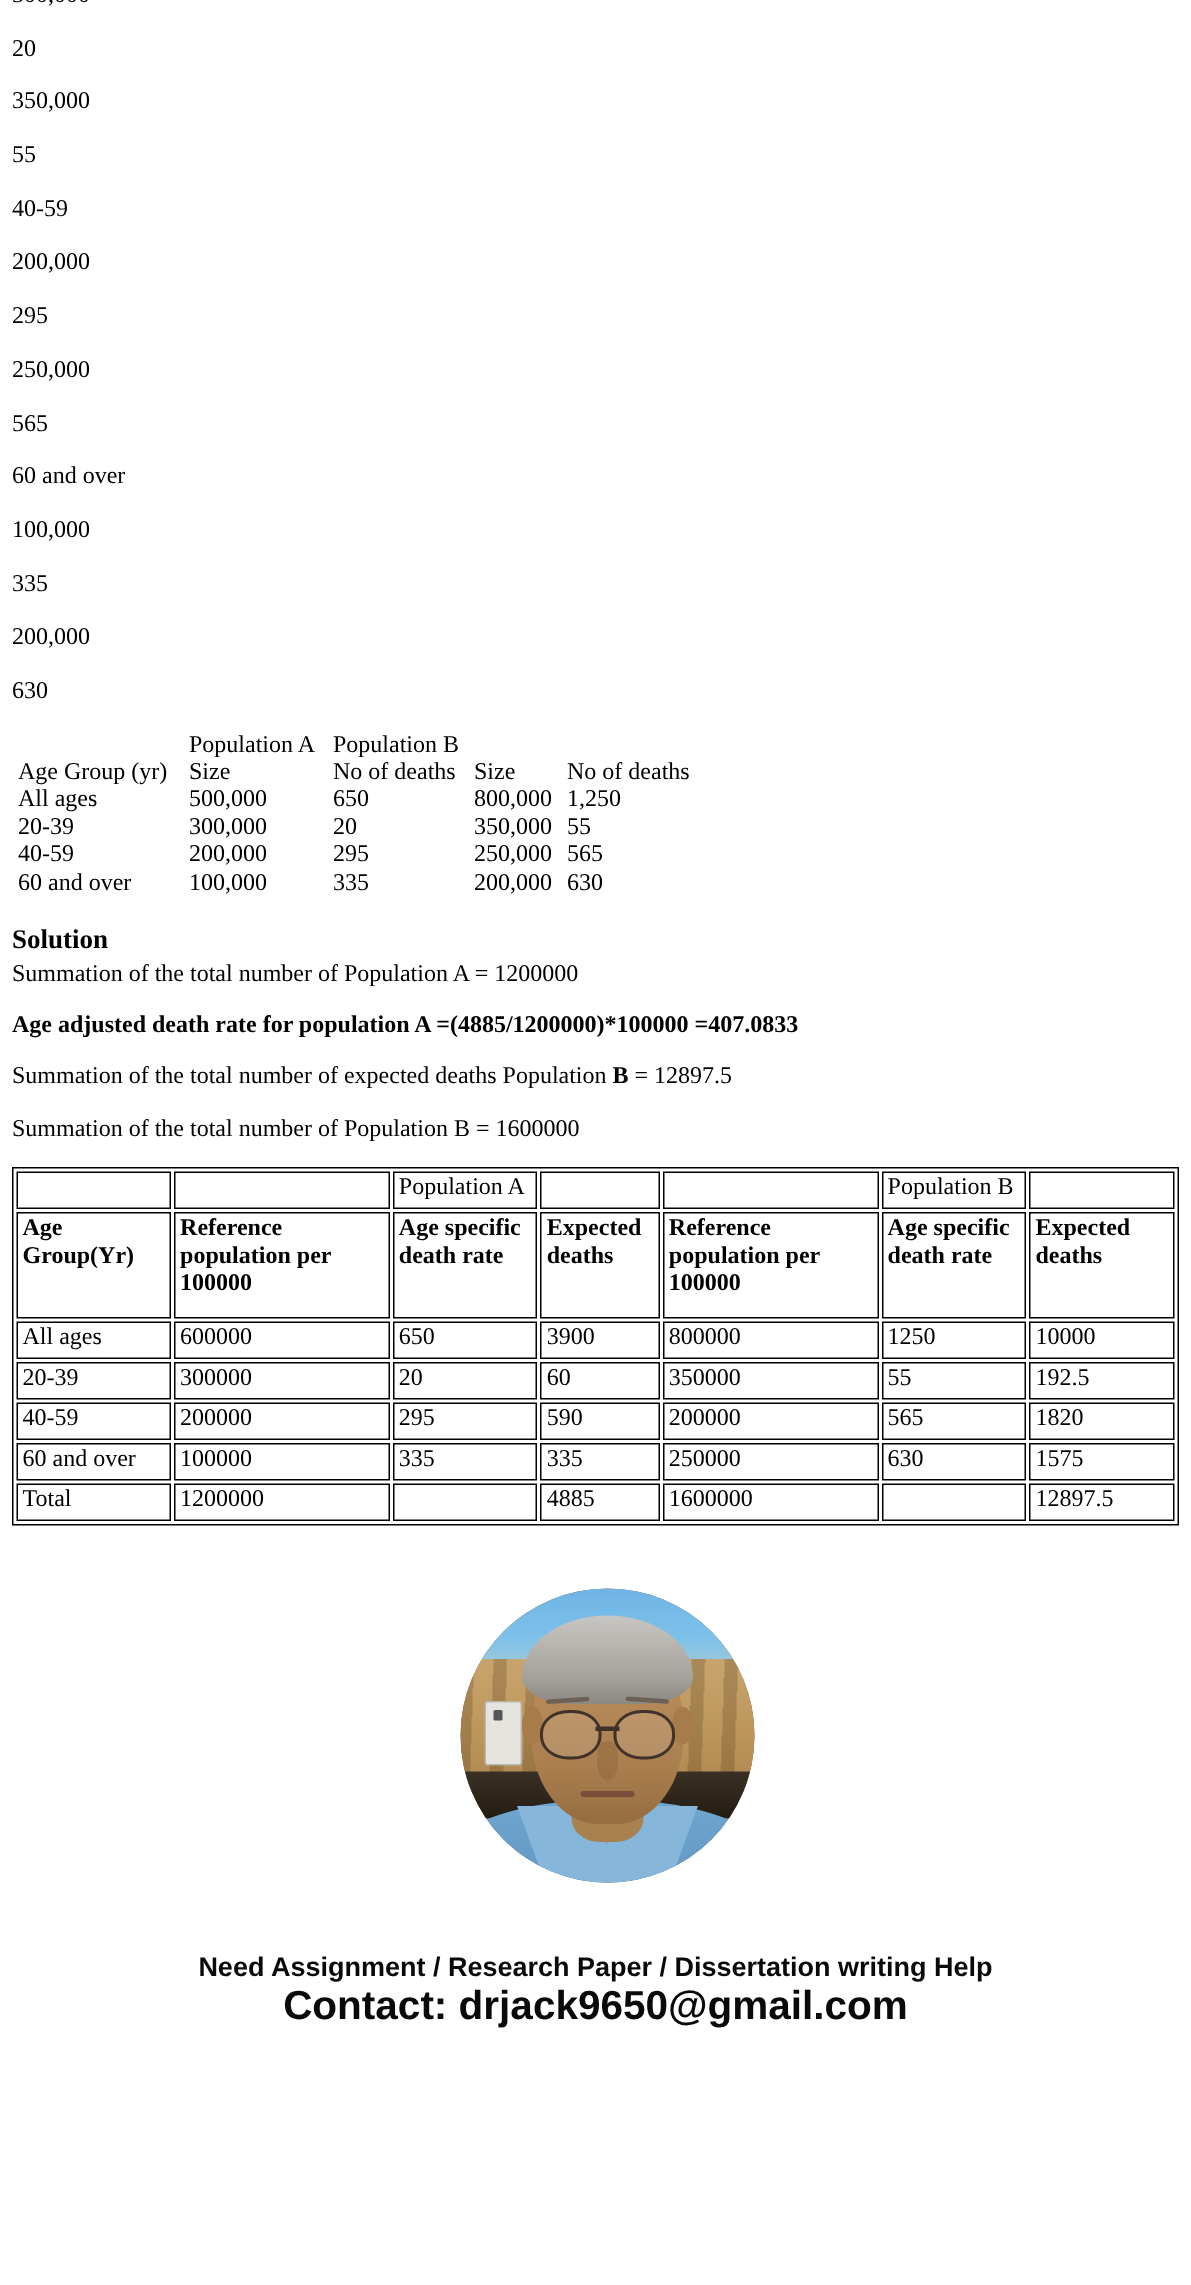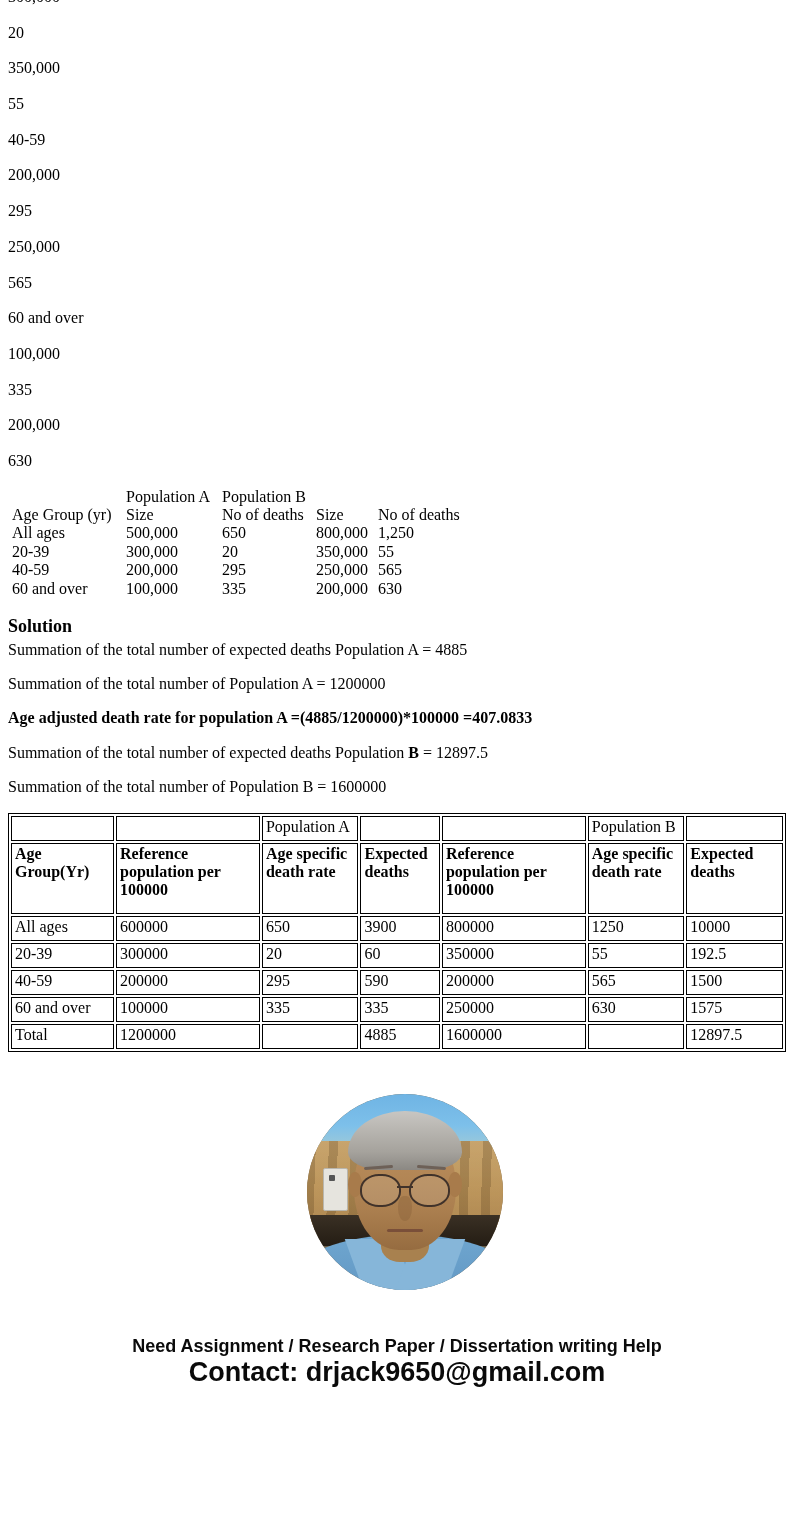--- a/index.html
+++ b/index.html
@@ -311,21 +311,20 @@
         <td class="c-sizea">100,000</td>
         <td class="c-deatha">335</td>
         <td class="c-sizeb">200,000</td>
         <td class="c-deathb">630</td>
       </tr>
     </tbody>
   </table>
 
   <h2 class="solution-heading">Solution</h2>
 
-  <p class="body-text">Summation of the total number of expected deaths Population A = 4885</p>
   <p class="body-text">Summation of the total number of Population A = 1200000</p>
   <p class="body-text bold">Age adjusted death rate for population A =(4885/1200000)*100000 =407.0833</p>
 
   <p class="body-text"><span>Summation of the total number of expected deaths Population </span><b>B</b><span> = 12897.5</span></p>
 
   <p class="body-text">Summation of the total number of Population B = 1600000</p>
 
   <table class="grid">
     <colgroup>
       <col class="col-age">
@@ -374,21 +373,21 @@
         <td>55</td>
         <td>192.5</td>
       </tr>
       <tr class="data">
         <td>40-59</td>
         <td>200000</td>
         <td>295</td>
         <td>590</td>
         <td>200000</td>
         <td>565</td>
-        <td>1500</td>
+        <td>1820</td>
       </tr>
       <tr class="data">
         <td>60 and over</td>
         <td>100000</td>
         <td>335</td>
         <td>335</td>
         <td>250000</td>
         <td>630</td>
         <td>1575</td>
       </tr>

